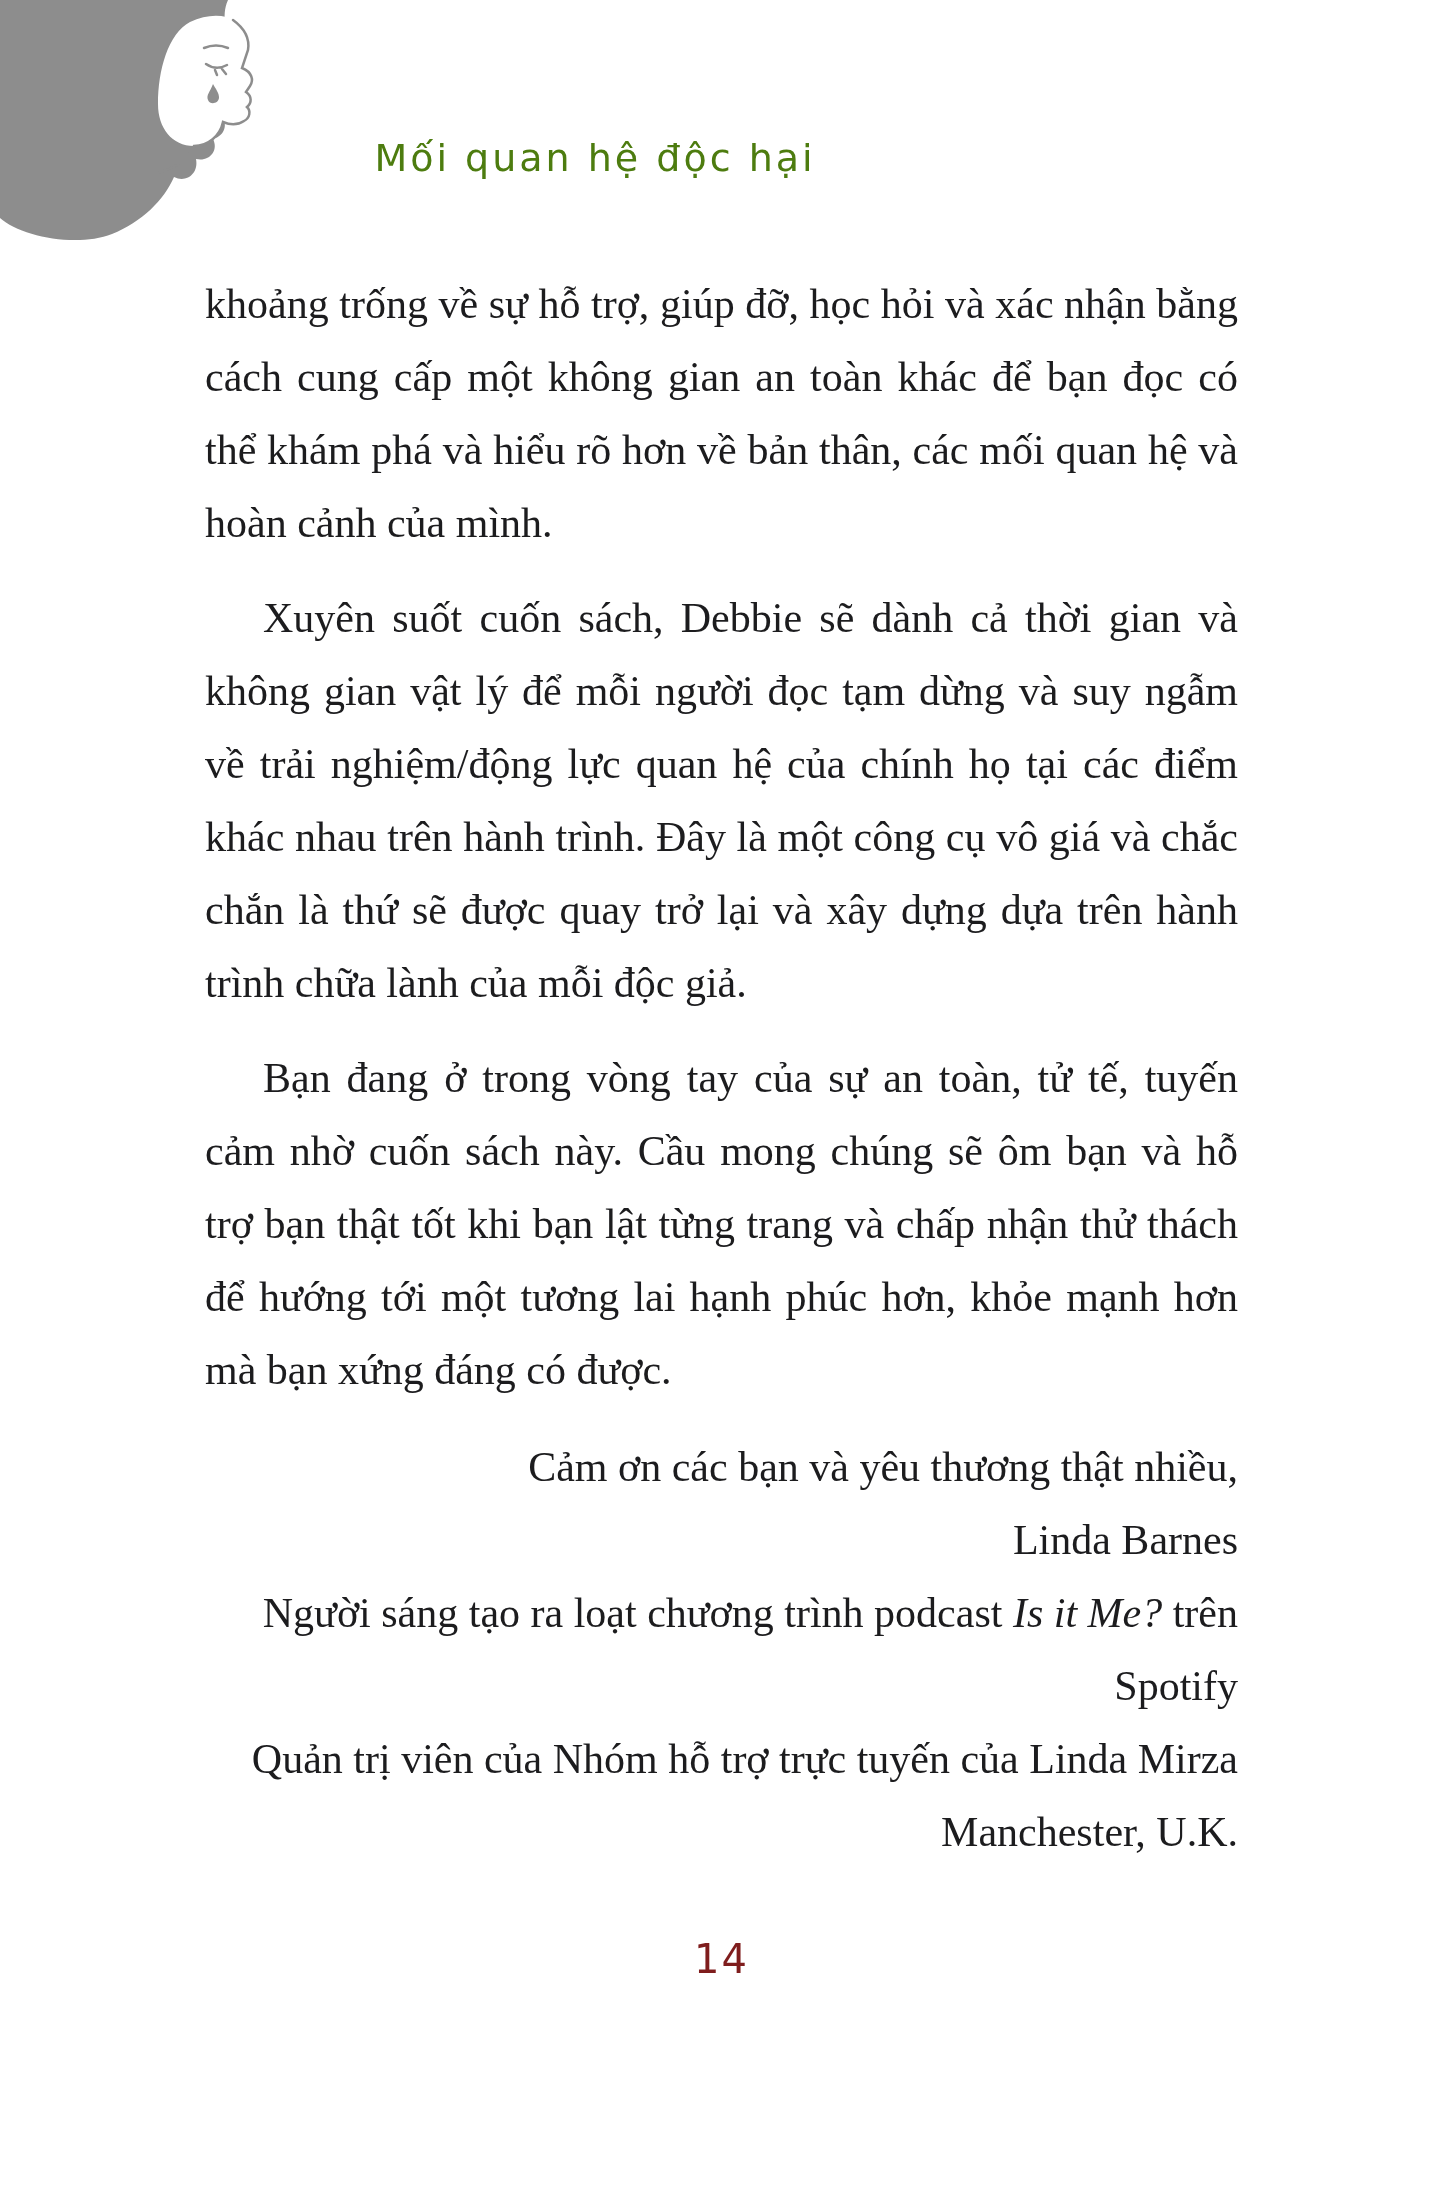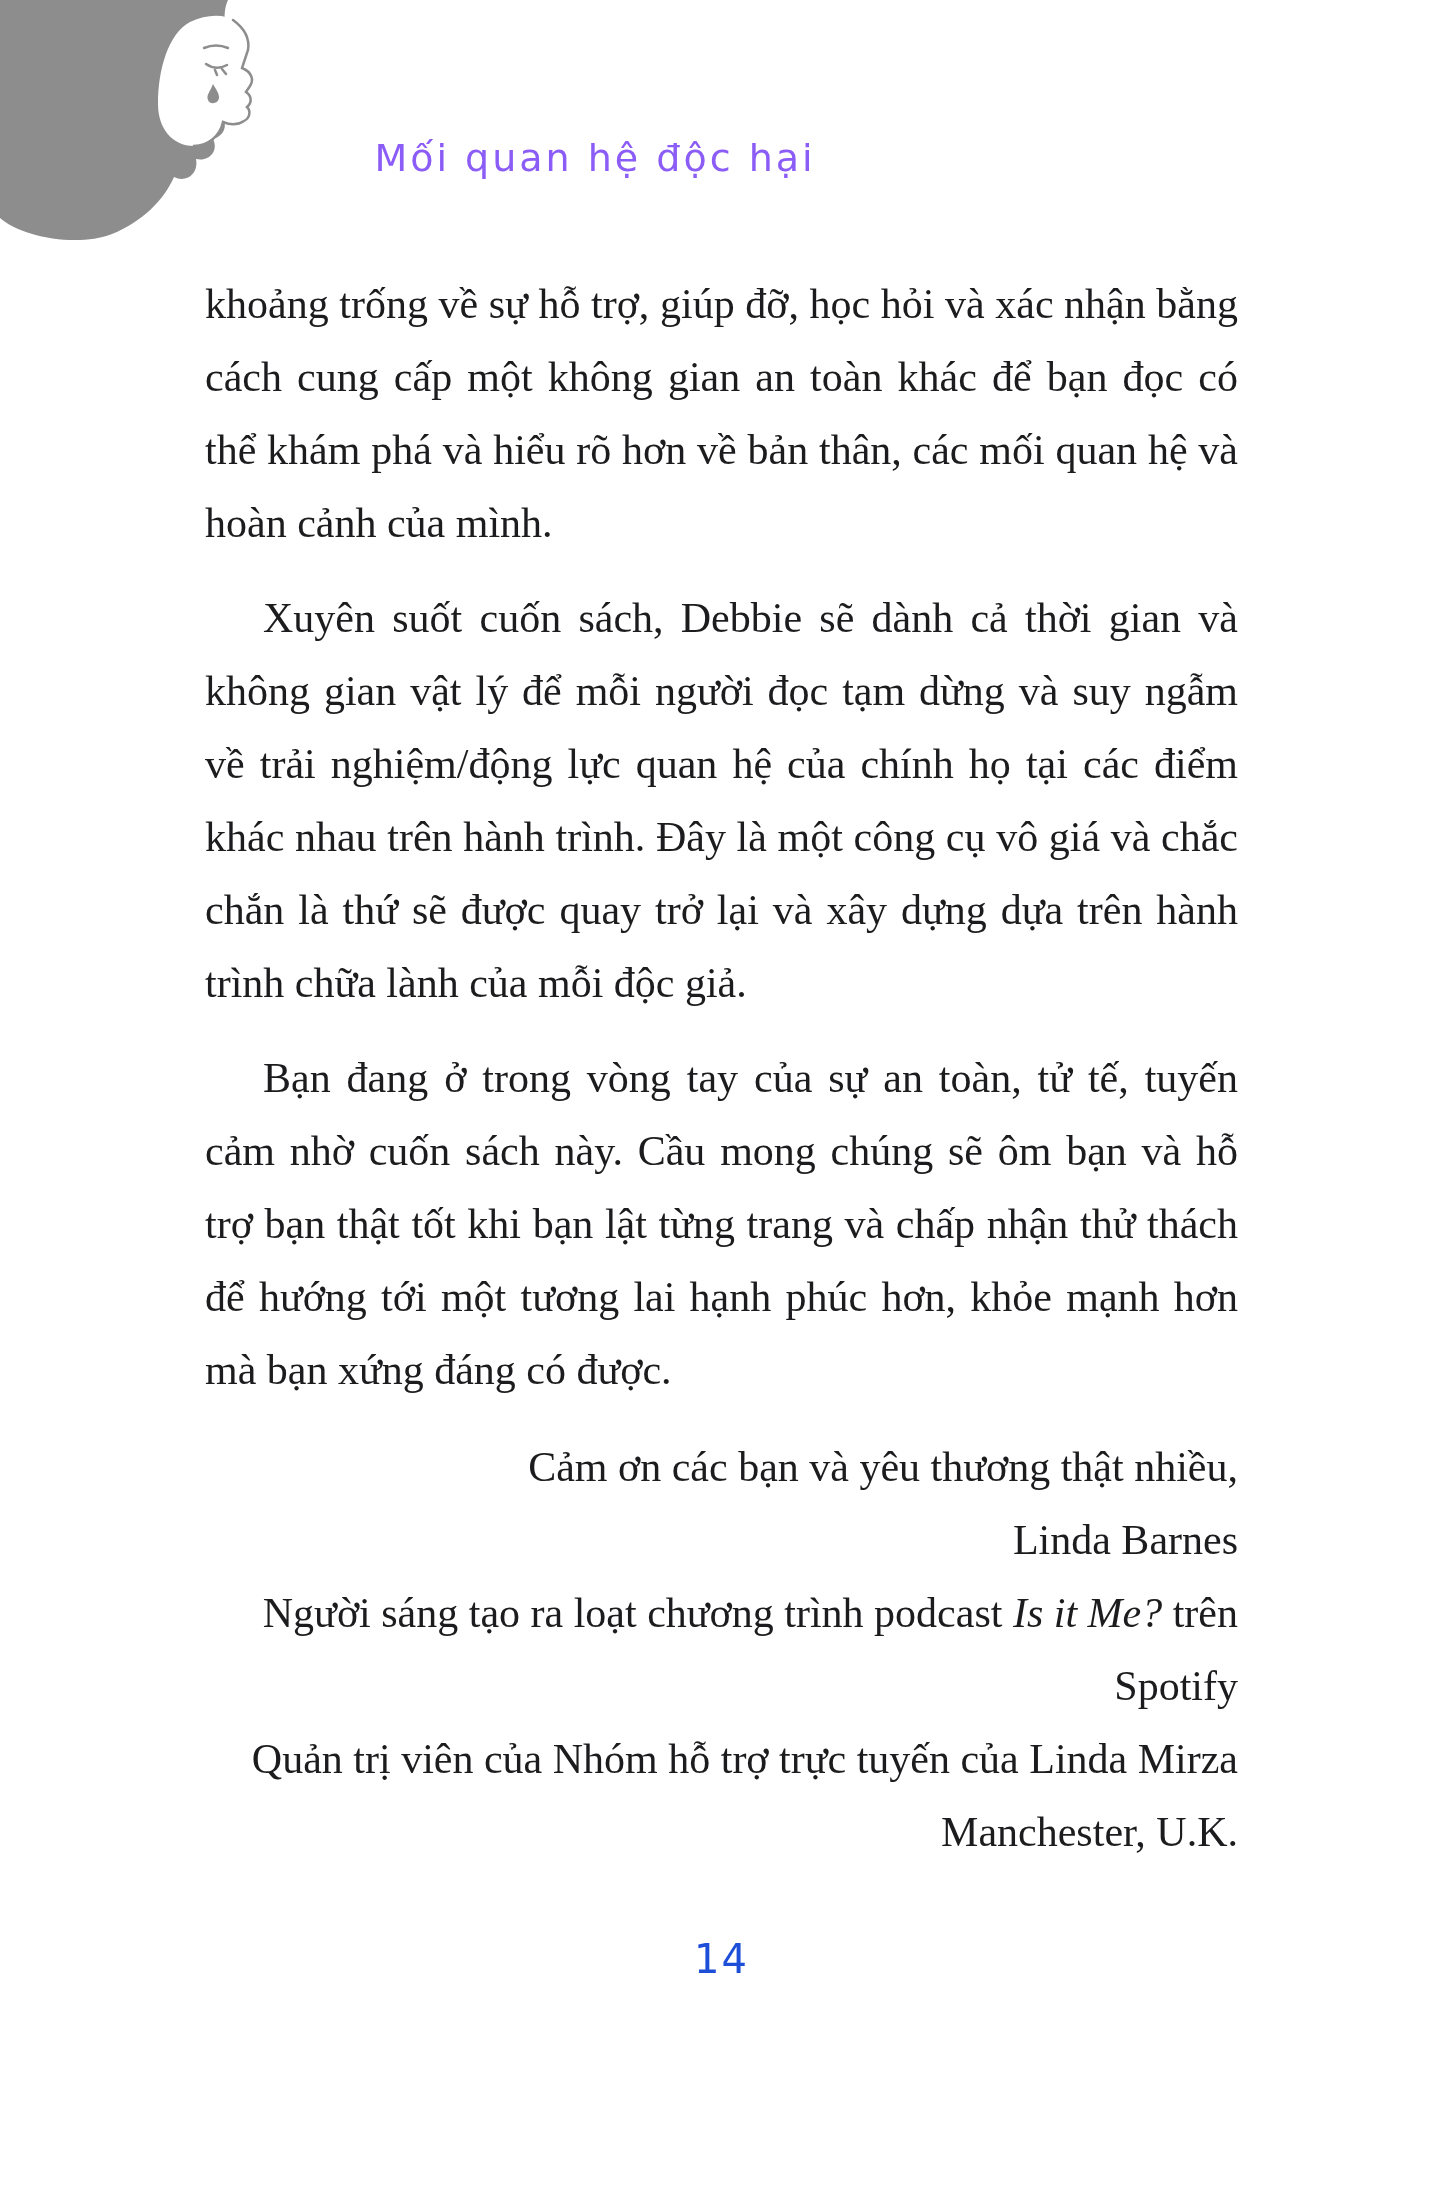--- a/index.html
+++ b/index.html
@@ -22,21 +22,21 @@
   .running-head {
     position: absolute;
     top: 136px;
     left: 205px;
     width: 780px;
     text-align: center;
     font-family: "DejaVu Sans", sans-serif;
     font-size: 38px;
     font-weight: 400;
     letter-spacing: 3px;
-    color: #8b5cf6;
+    color: #4d7c0f;
     white-space: nowrap;
   }
   .text-block {
     position: absolute;
     left: 205px;
     top: 268px;
     width: 1033px;
     font-size: 42px;
     line-height: 73px;
     text-align: justify;
@@ -59,21 +59,21 @@
   }
   .page-number {
     position: absolute;
     top: 1936px;
     left: 205px;
     width: 1033px;
     text-align: center;
     font-family: "DejaVu Sans", sans-serif;
     font-size: 40px;
     letter-spacing: 2px;
-    color: #1d4ed8;
+    color: #7f1d1d;
   }
 </style>
 </head>
 <body>
 
 <svg class="face-art" viewBox="0 0 380 272" aria-hidden="true">
   <path fill="#8d8d8d" d="M0 0 H228 C220 18 230 30 221 44 L210 60 C224 66 228 78 219 87 C231 95 230 108 220 114 C229 123 225 136 213 139 C219 151 209 162 196 159 C199 174 186 183 174 177 C164 200 142 222 112 234 C76 248 20 236 0 218 Z"></path>
   <path fill="#ffffff" d="M190 22 C215 10 240 16 248 34 C252 44 250 52 246 60 L242 68 C252 72 254 80 250 86 L246 92 C252 96 252 103 247 107 C251 111 250 118 244 121 C238 125 230 125 223 122 C220 136 208 146 194 146 C172 146 158 128 158 104 C158 70 168 34 190 22 Z"></path>
   <path fill="none" stroke="#8d8d8d" stroke-width="2.5" stroke-linecap="round" d="M233 20 C244 28 250 38 248 50 L242 68 C252 72 254 80 250 86 L246 92 C252 96 252 103 247 107 C251 111 250 118 244 121 C238 125 230 125 223 122 C220 136 208 146 194 146 C188 158 176 168 160 172"></path>
   <path fill="none" stroke="#8d8d8d" stroke-width="2.5" stroke-linecap="round" d="M204 48 Q216 43 228 48"></path>

